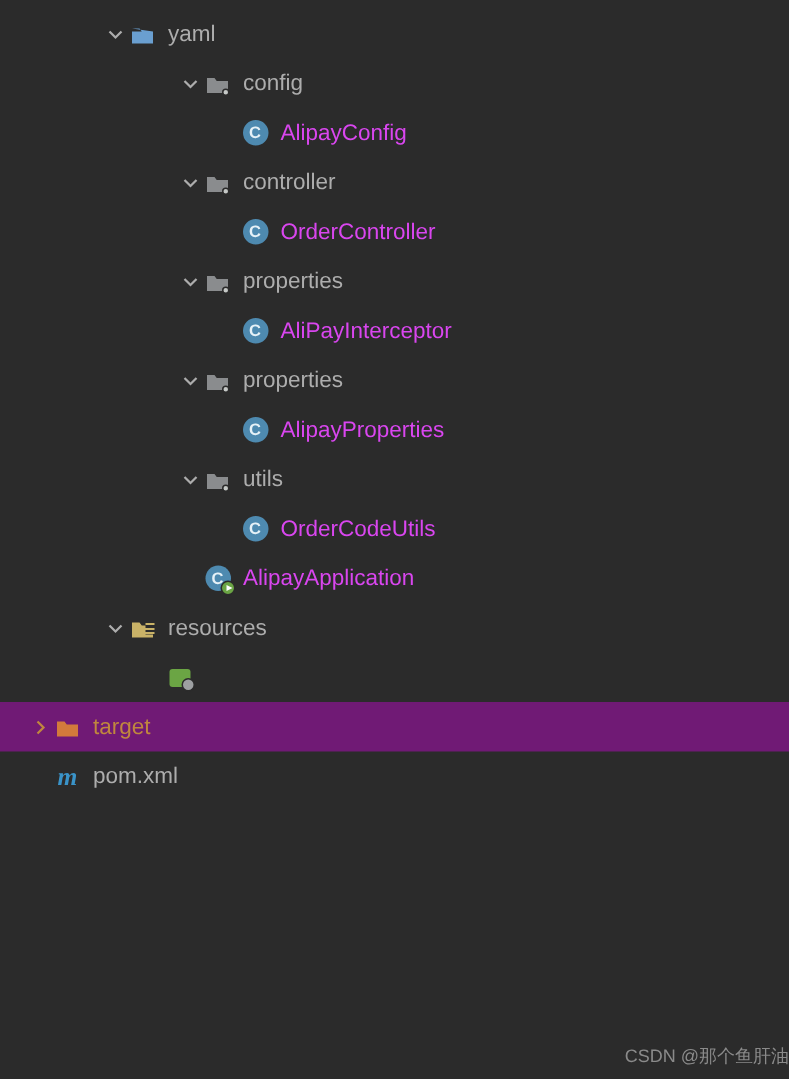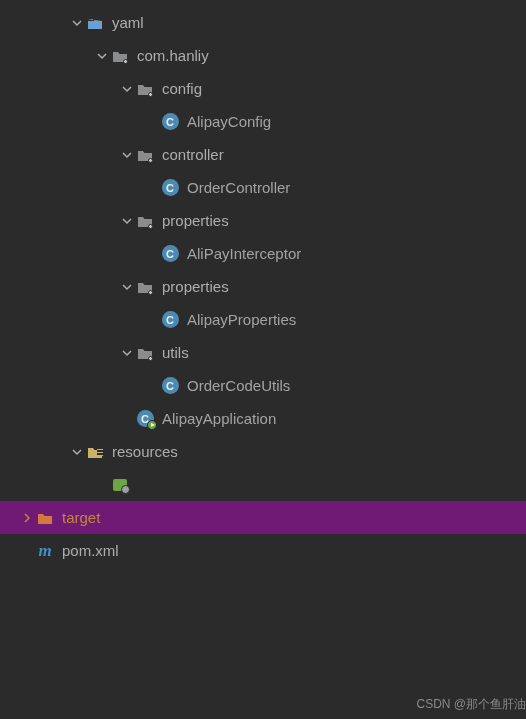--- a/index.html
+++ b/index.html
@@ -101,21 +101,21 @@
     .maven-m {
       font-family: Georgia, serif;
       font-style: italic;
       font-weight: bold;
       color: #3a93c8;
       font-size: 17px;
       line-height: 1;
     }
     .label { white-space: nowrap; }
     .label.grey { color: #adadad; }
-    .label.green { color: #a3a3a3; }
+    .label.green { color: #d946ef; }
     .label.orange { color: #c0873e; }
     .resources-folder {
       position: relative;
     }
     .resources-folder .stripe {
       position: absolute;
       right: 1px; top: 4px;
       width: 6px; height: 9px;
       background: repeating-linear-gradient(0deg,#c9b267 0,#c9b267 1.5px,#2b2b2b 1.5px,#2b2b2b 3px);
     }
@@ -141,35 +141,20 @@
         </svg>
       </span>
     <span class="ico folder-blue">
         <svg viewBox="0 0 16 14" width="16" height="14">
           <path d="M1 3 L6 3 L7.5 5 L15 5 L15 13 L1 13 Z M1 3 L1 5 L15 5"></path>
         </svg>
       </span>
     <span class="label grey">yaml</span>
   </div>
 
-  <div class="row">
-    <span class="indent" style="width:95px"></span>
-    <span class="chev">
-        <svg viewBox="0 0 10 10">
-          <path d="M1 3 L5 7 L9 3" stroke="#adadad" stroke-width="1.5" fill="none"></path>
-        </svg>
-      </span>
-    <span class="ico folder-grey">
-        <svg viewBox="0 0 16 14" width="16" height="14">
-          <path d="M1 3 L6 3 L7.5 5 L15 5 L15 13 L1 13 Z"></path>
-        </svg>
-        <span class="pkg-dot"></span>
-      </span>
-    <span class="label grey">com.hanliy</span>
-  </div>
 
   <div class="row">
     <span class="indent" style="width:120px"></span>
     <span class="chev">
         <svg viewBox="0 0 10 10">
           <path d="M1 3 L5 7 L9 3" stroke="#adadad" stroke-width="1.5" fill="none"></path>
         </svg>
       </span>
     <span class="ico folder-grey">
         <svg viewBox="0 0 16 14" width="16" height="14">

